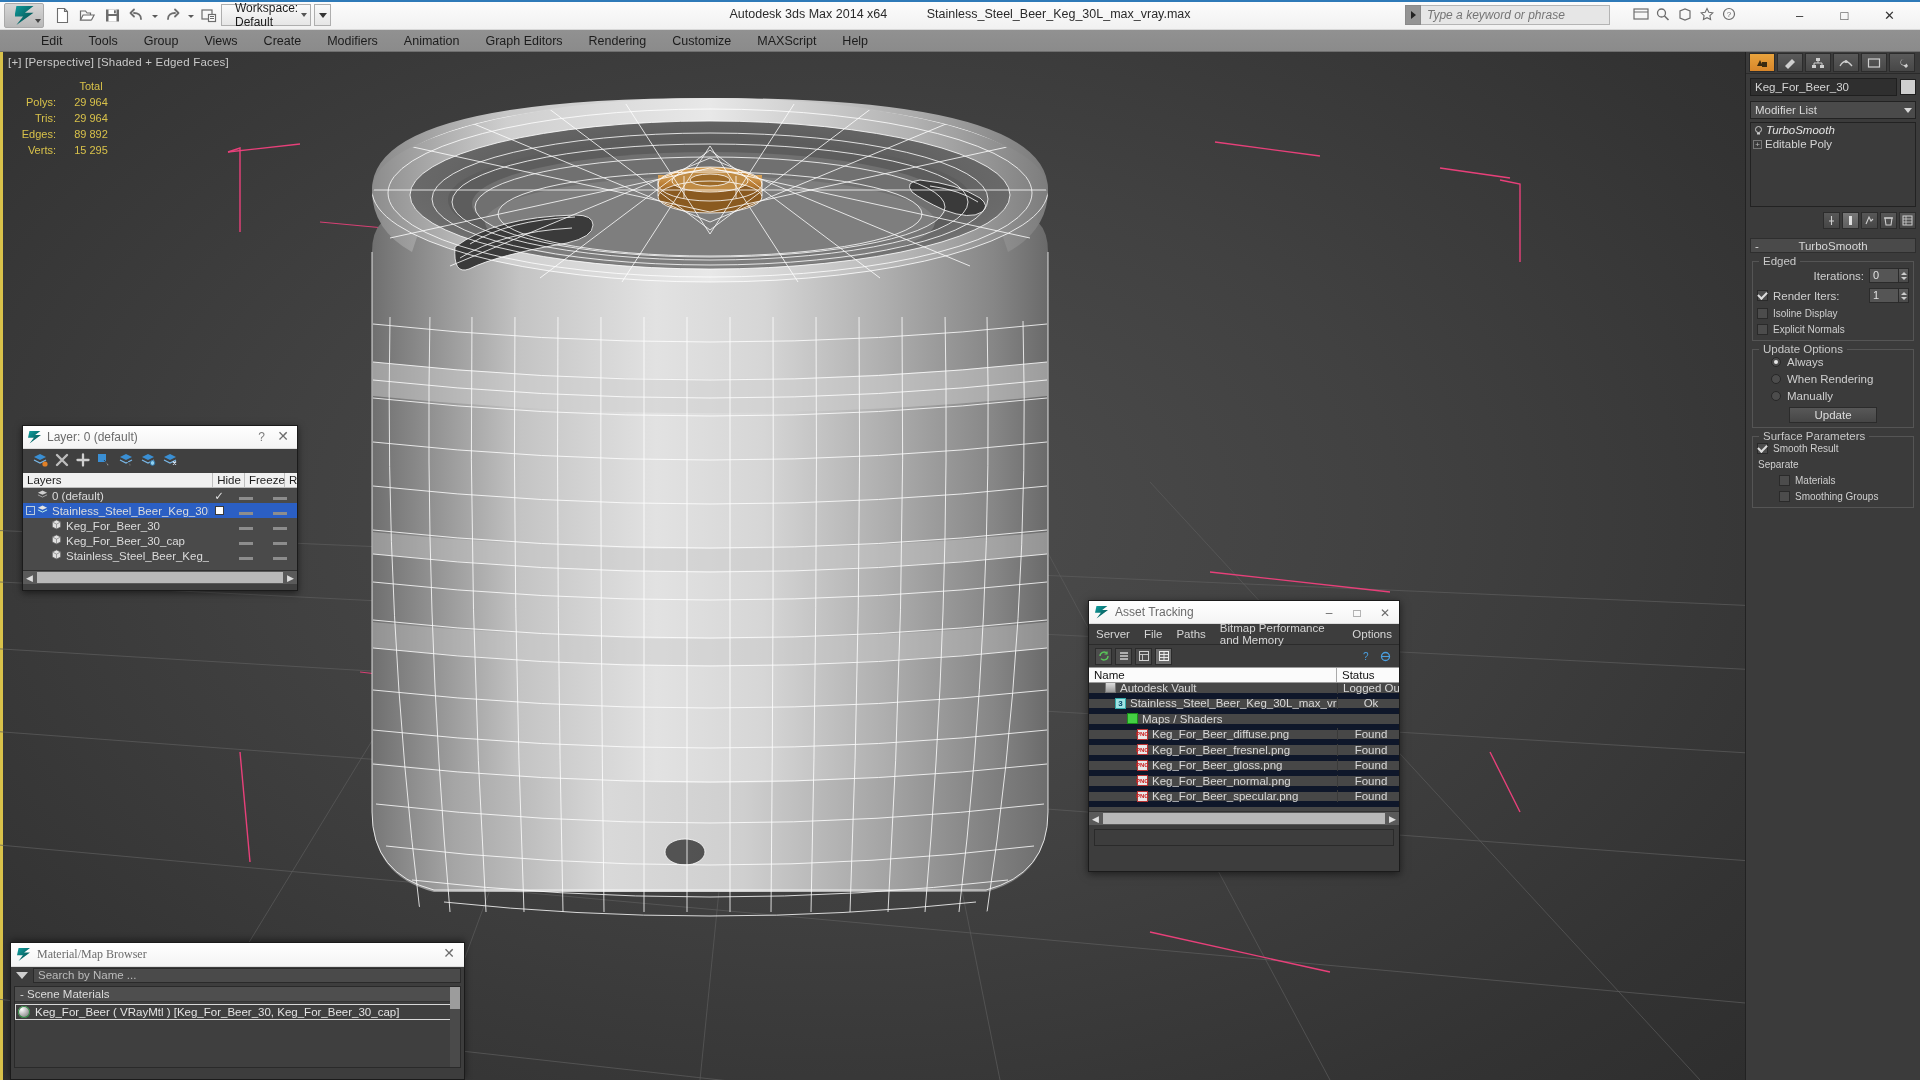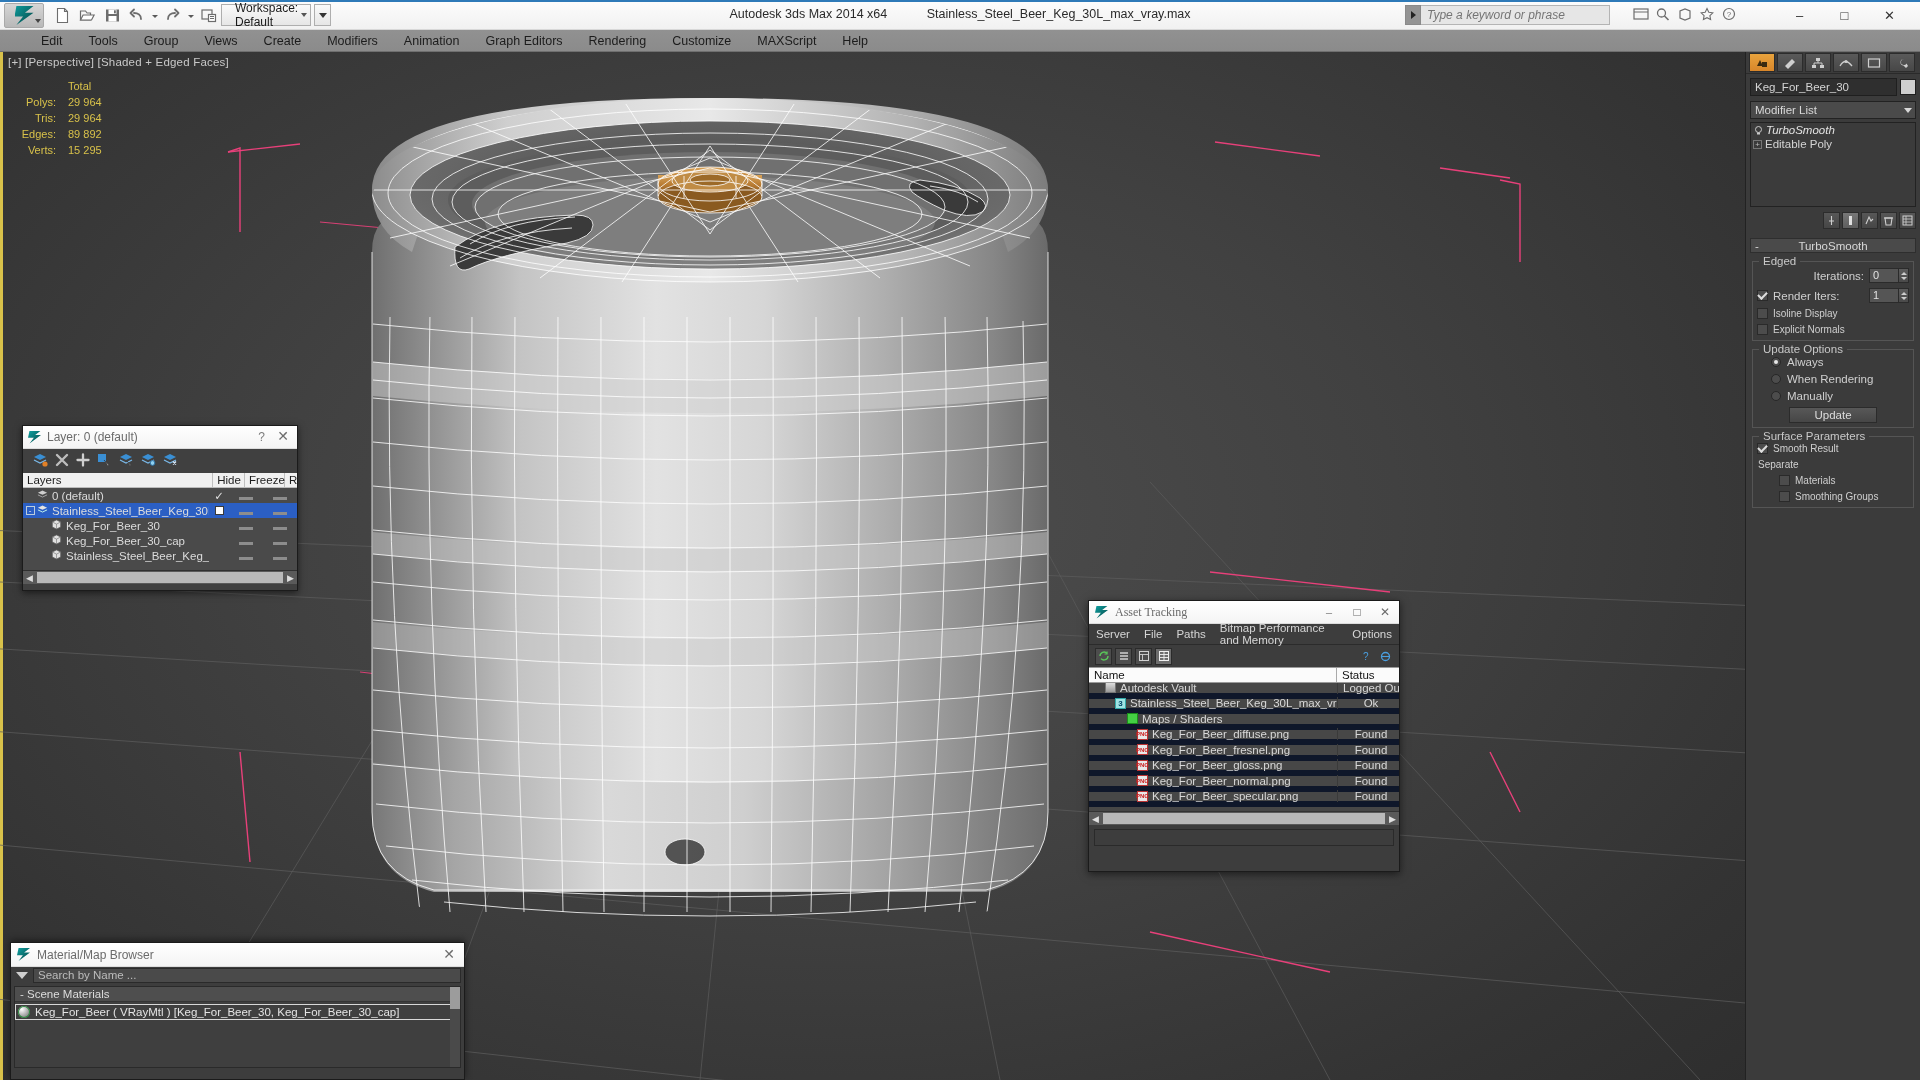--- a/index.html
+++ b/index.html
@@ -92,21 +92,21 @@
   .viewport {
     position:absolute; top:52px; left:0; width:1745px; height:1028px;
     background: radial-gradient(ellipse 1400px 900px at 48% 45%, #4e4e4e 0%, #414141 40%, #333333 75%, #2b2b2b 100%);
     overflow:hidden;
   }
   .vp-label { position:absolute; top:4px; left:8px; font-size:11.5px; color:#c9c9c9; letter-spacing:.2px;}
   .vp-stats { position:absolute; top:26px; left:10px; font-size:11px; color:#d8c14a; line-height:16px; }
   .vp-stats table { border-collapse:collapse; }
   .vp-stats td { padding:0 6px 0 0; font-size:11px; color:#d8c14a; }
   .vp-stats td.lbl { text-align:right; width:52px; }
-  .vp-stats td.val { text-align:left; width:58px; padding-left:6px;}
+  .vp-stats td.val { text-align:center; width:58px; padding-left:6px;}
   .vp-left-border { position:absolute; top:0; left:0; width:3px; height:1028px; background:#d8c14a; }
 
   
   .grid-svg { position:absolute; inset:0; }
 
   
   .keg-wrap { position:absolute; left:360px; top:10px; width:700px; height:880px; }
 
   
   .cmdpanel {
@@ -207,21 +207,21 @@
     border-top:1px solid #303030; }
   .lay-scroll .ar { width:13px;height:13px;color:#ddd;font-size:9px;display:flex;align-items:center;justify-content:center;}
   .lay-scroll .bar { flex:1; height:11px; background:#b9b9b9; margin:0 1px; }
 
   
   .matbrowser {
     position:absolute; left:10px; top:942px; width:455px; height:138px;
     background:#3d3d3d; border:1px solid #1b1b1b; box-shadow:0 -2px 7px rgba(0,0,0,.45);
   }
   .mb-title { height:24px; background:linear-gradient(to bottom,#ffffff,#f4f4f4);
-    display:flex;align-items:center;padding-left:6px;position:relative;border-bottom:1px solid #dcdcdc;}
+    display:flex;align-items:center;padding-left:6px;position:relative;border-bottom:1px solid #dcdcdc;font-family:Liberation Serif, serif;}
   .mb-title .ico { width:13px;height:13px;margin-right:7px;
     background:linear-gradient(135deg,#0fa2a2,#0a6a6a 60%,#064848);
     clip-path: polygon(12% 0%,100% 0%,55% 35%,100% 35%,12% 100%,45% 55%,0% 55%); }
   .mb-title .txt { font-size:12px;color:#6b6b6b; }
   .mb-title .x { position:absolute; right:9px; top:4px; font-size:14px; color:#6d6d6d; line-height:14px;}
   .mb-search { height:17px; display:flex; align-items:center; padding:2px 3px; }
   .mb-search .tri { width:0;height:0;border-left:6px solid transparent;border-right:6px solid transparent;
     border-top:7px solid #cfcfcf; margin:0 5px 0 2px;}
   .mb-search .inp { flex:1; height:15px; background:#4a4a4a; border:1px solid #2a2a2a; color:#bcbcbc;
     font-size:11.5px; padding-left:4px; line-height:13px; }
@@ -235,21 +235,21 @@
     box-shadow:0 0 0 1px #2b8a3e inset; flex:none;}
   .mb-scroll { position:absolute; right:0; top:0; width:10px; height:100%; background:#4a4a4a; }
   .mb-scroll .th { width:10px; height:22px; background:#9c9c9c; }
 
   
   .assetdlg {
     position:absolute; left:1088px; top:600px; width:312px; height:272px;
     background:#3d3d3d; border:1px solid #1b1b1b; box-shadow:0 2px 8px rgba(0,0,0,.55);
   }
   .as-title { height:23px; background:linear-gradient(to bottom,#ffffff,#f4f4f4);
-    display:flex;align-items:center;padding-left:6px;position:relative;border-bottom:1px solid #dcdcdc;font-family:Liberation Serif, serif;}
+    display:flex;align-items:center;padding-left:6px;position:relative;border-bottom:1px solid #dcdcdc;}
   .as-title .ico { width:13px;height:13px;margin-right:7px;
     background:linear-gradient(135deg,#0fa2a2,#0a6a6a 60%,#064848);
     clip-path: polygon(12% 0%,100% 0%,55% 35%,100% 35%,12% 100%,45% 55%,0% 55%); }
   .as-title .txt { font-size:12px;color:#6b6b6b; }
   .as-wc { position:absolute; right:0; top:0; height:23px; display:flex; }
   .as-wc span { width:28px; height:23px; display:flex; align-items:center; justify-content:center;
     color:#6b6b6b; font-size:12px; }
   .as-menu { height:21px; background:#3d3d3d; display:flex; align-items:center; color:#d6d6d6; font-size:11.5px;
     border-bottom:1px solid #2b2b2b; }
   .as-menu span { padding:0 7px; }

